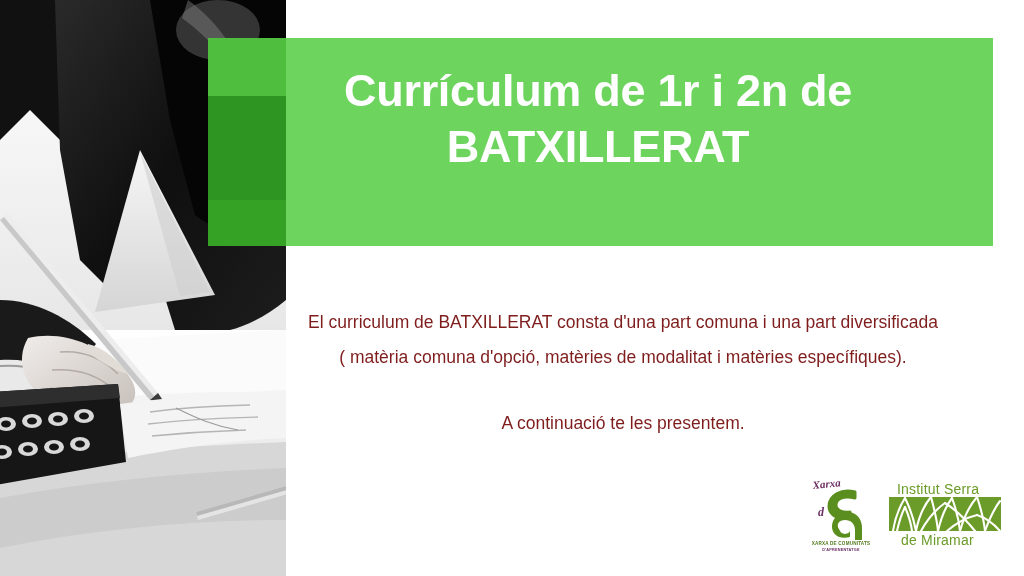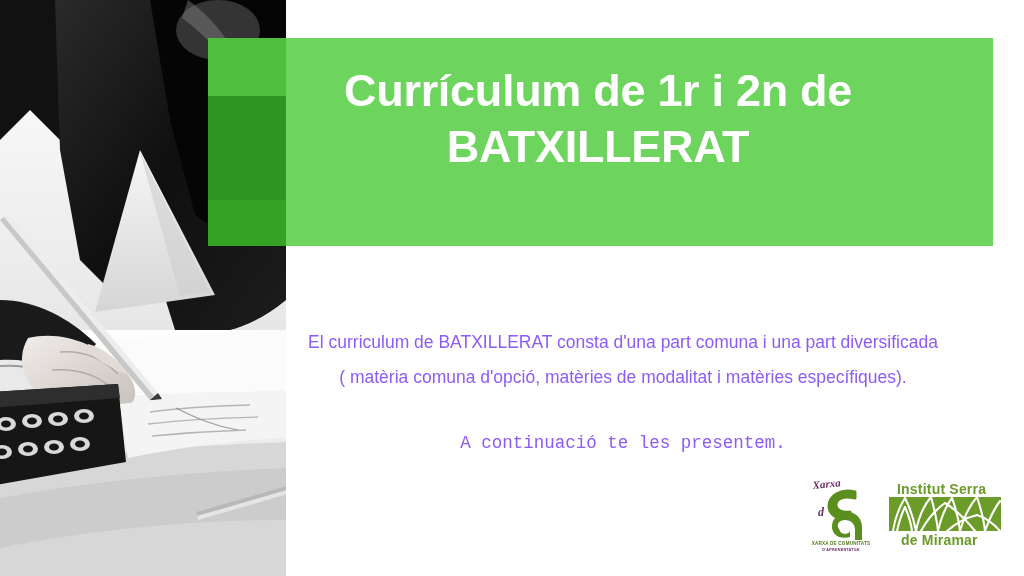--- a/index.html
+++ b/index.html
@@ -62,45 +62,45 @@
     font-size:45px;
     font-weight:bold;
     line-height:56px;
     letter-spacing:-0.3px;
     white-space:pre-line;
   }
 
   
   .body-copy {
     position:absolute;
-    left:303px; top:290px;
+    left:303px; top:270px;
     width:640px;
-    color:#8b5cf6;
+    color:#7f1d1d;
     font-size:17.5px;
     line-height:35px;
     white-space:pre-line;
   }
-  .body-copy .para2 { display:block; margin-top:31px;font-family:Liberation Mono, monospace; }
+  .body-copy .para2 { display:block; margin-top:31px; }
 
   
   .logos {
     position:absolute;
     left:805px; top:474px;
     width:200px; height:82px;
   }
   .logo-xarxa {
     position:absolute;
     left:0; top:2px;
     width:72px; height:76px;
   }
   .logo-xarxa svg { display:block; }
   .logo-institut {
     position:absolute;
     left:82px; top:6px;
-    width:116px; height:68px;font-weight:bold;
+    width:116px; height:68px;
   }
   .logo-institut svg { display:block; }
 </style>
 </head>
 <body>
 
 <div class="slide">
 
   <div class="photo">
     <svg viewBox="0 0 286 576" preserveAspectRatio="xMidYMid slice">

